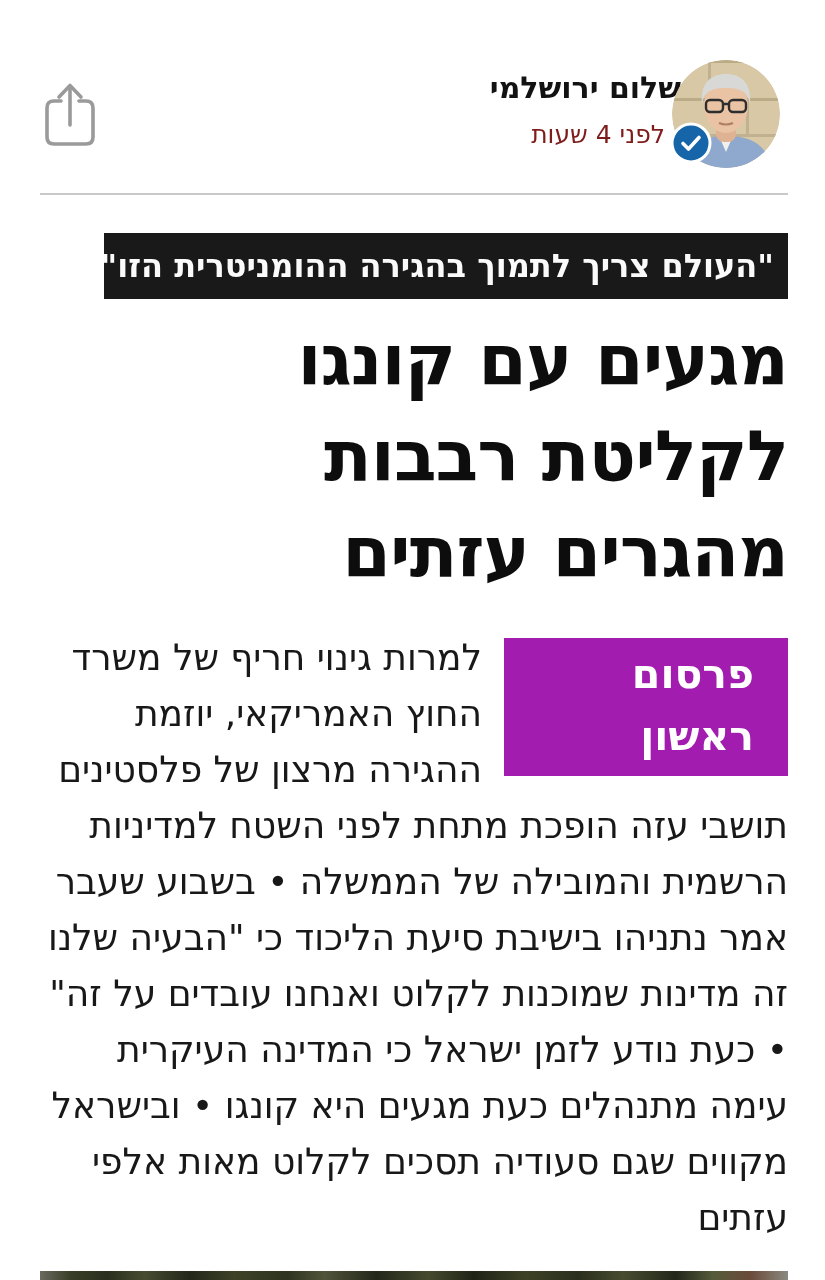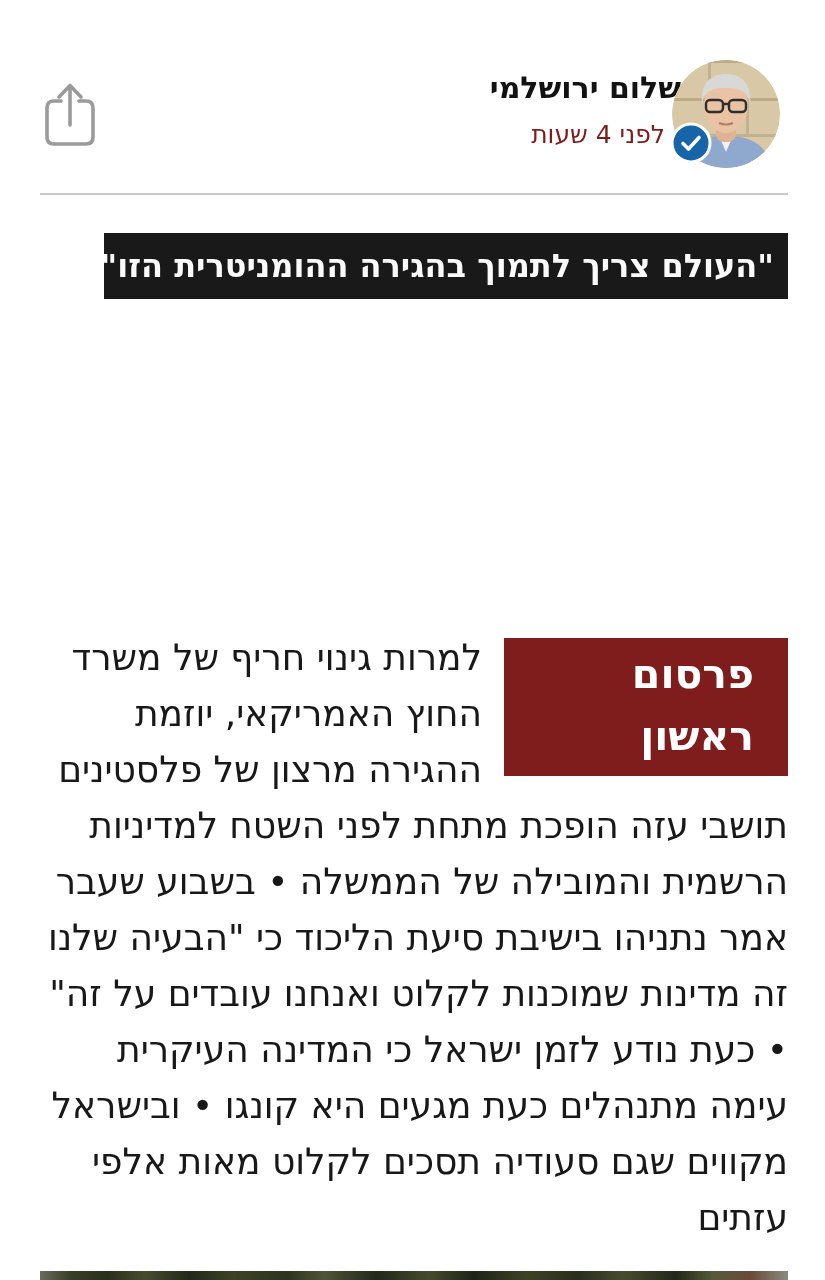--- a/index.html
+++ b/index.html
@@ -54,21 +54,21 @@
   
   .article{
     position:absolute;top:630px;left:40px;width:748px;
     direction:rtl;text-align:right;
     font-size:36px;line-height:56px;color:#181818;
   }
   .article p{margin:0;}
   .exclusive-badge{
     float:right;width:284px;height:138px;box-sizing:border-box;
     margin:8px 0 20px 22px;padding:5px 34px 0 0;
-    background:#7f1d1d;color:#ffffff;
+    background:#a21caf;color:#ffffff;
     font-size:41px;line-height:62px;font-weight:bold;
     text-align:right;white-space:pre-line;
   }
 
   
   .bottom-photo{
     position:absolute;left:40px;top:1271px;width:748px;height:9px;
     background:linear-gradient(90deg,
       #6a6a5e 0%, #3a3f28 4%, #2a2e1d 9%, #474c30 14%, #23271a 20%,
       #3d4226 26%, #2e3320 33%, #50543a 38%, #23271a 45%, #454a2e 52%,
@@ -132,20 +132,23 @@
     <svg width="42" height="42" viewBox="0 0 42 42">
       <circle cx="21" cy="21" r="19" fill="#1565a8" stroke="#ffffff" stroke-width="3"></circle>
       <path d="M13 21.5 L18.5 27 L29 15.5" stroke="#ffffff" stroke-width="3.6" fill="none" stroke-linecap="round" stroke-linejoin="round"></path>
     </svg>
   </div>
 
   <div class="divider"></div>
 
   <div class="quote-banner">"העולם צריך לתמוך בהגירה ההומניטרית הזו"</div>
 
+  <h1 class="headline">מגעים עם קונגו
+לקליטת רבבות
+מהגרים עזתים</h1>
 
   <div class="article">
     <div class="exclusive-badge">פרסום
 ראשון</div>
     <p>למרות גינוי חריף של משרד החוץ האמריקאי, יוזמת ההגירה מרצון של פלסטינים תושבי עזה הופכת מתחת לפני השטח למדיניות הרשמית והמובילה של הממשלה • בשבוע שעבר אמר נתניהו בישיבת סיעת הליכוד כי "הבעיה שלנו זה מדינות שמוכנות לקלוט ואנחנו עובדים על זה" • כעת נודע לזמן ישראל כי המדינה העיקרית עימה מתנהלים כעת מגעים היא קונגו • ובישראל מקווים שגם סעודיה תסכים לקלוט מאות אלפי עזתים</p>
   </div>
 
   <div class="bottom-photo"></div>
 
 </div>

